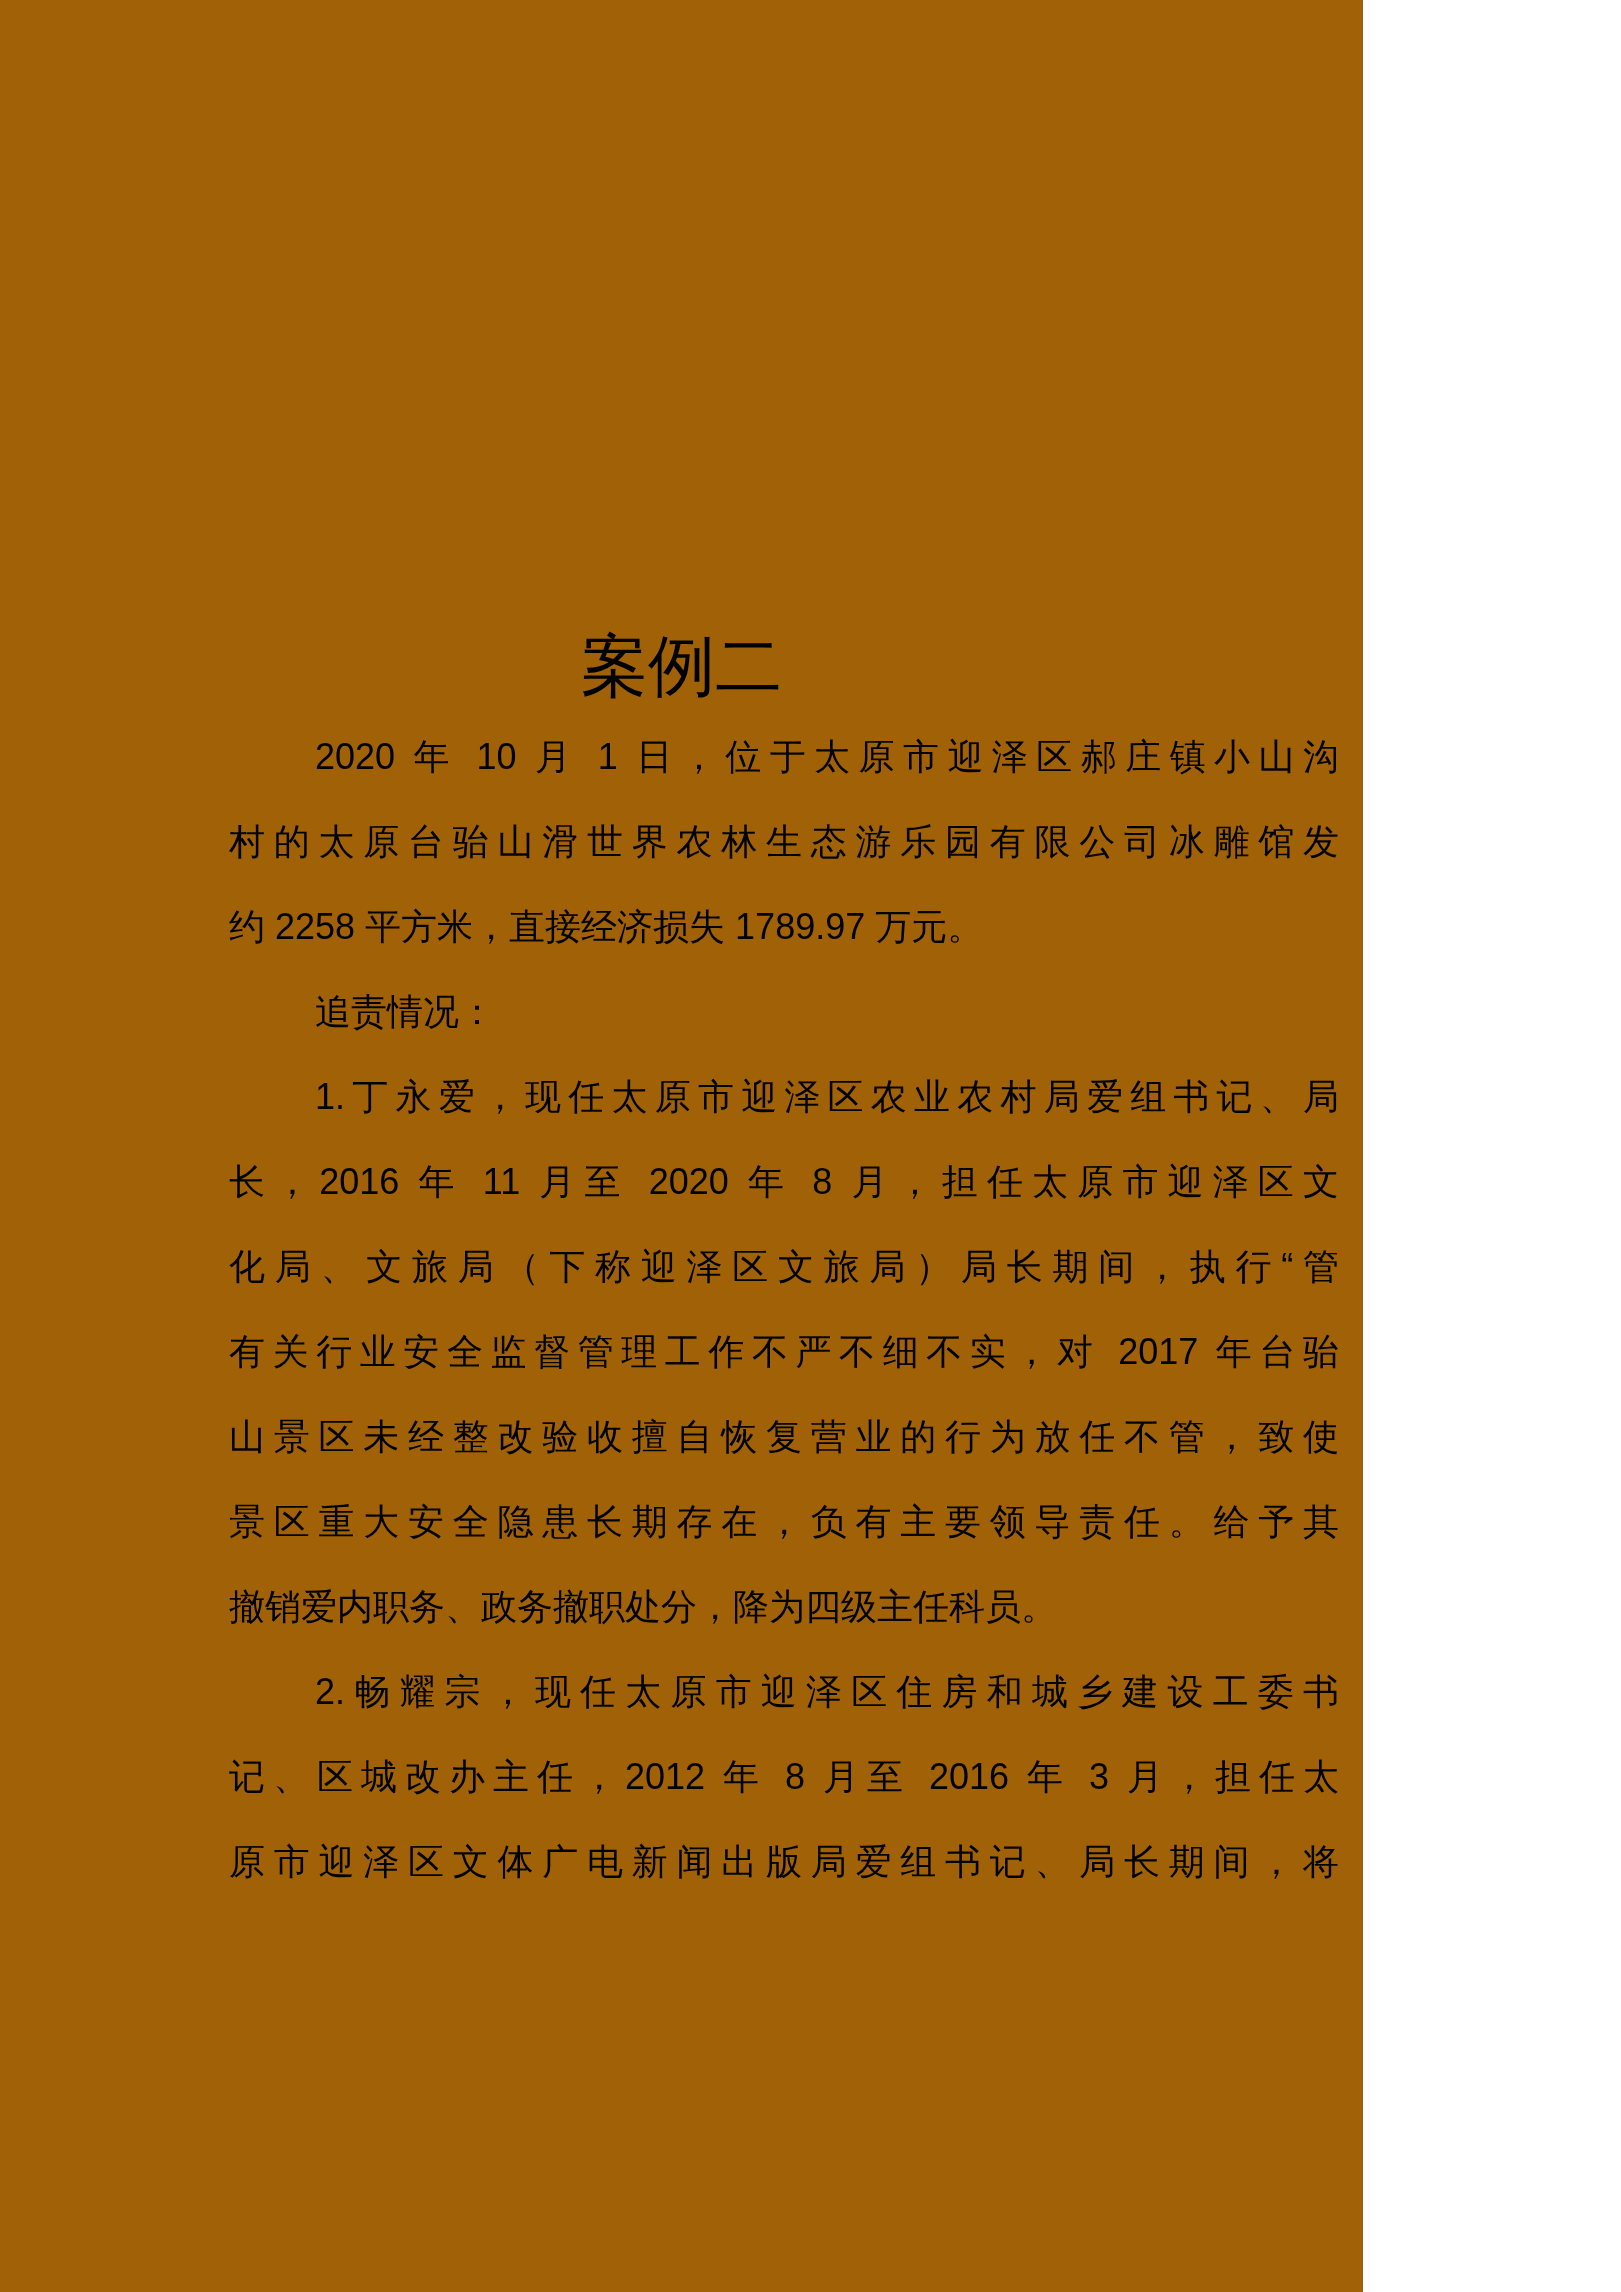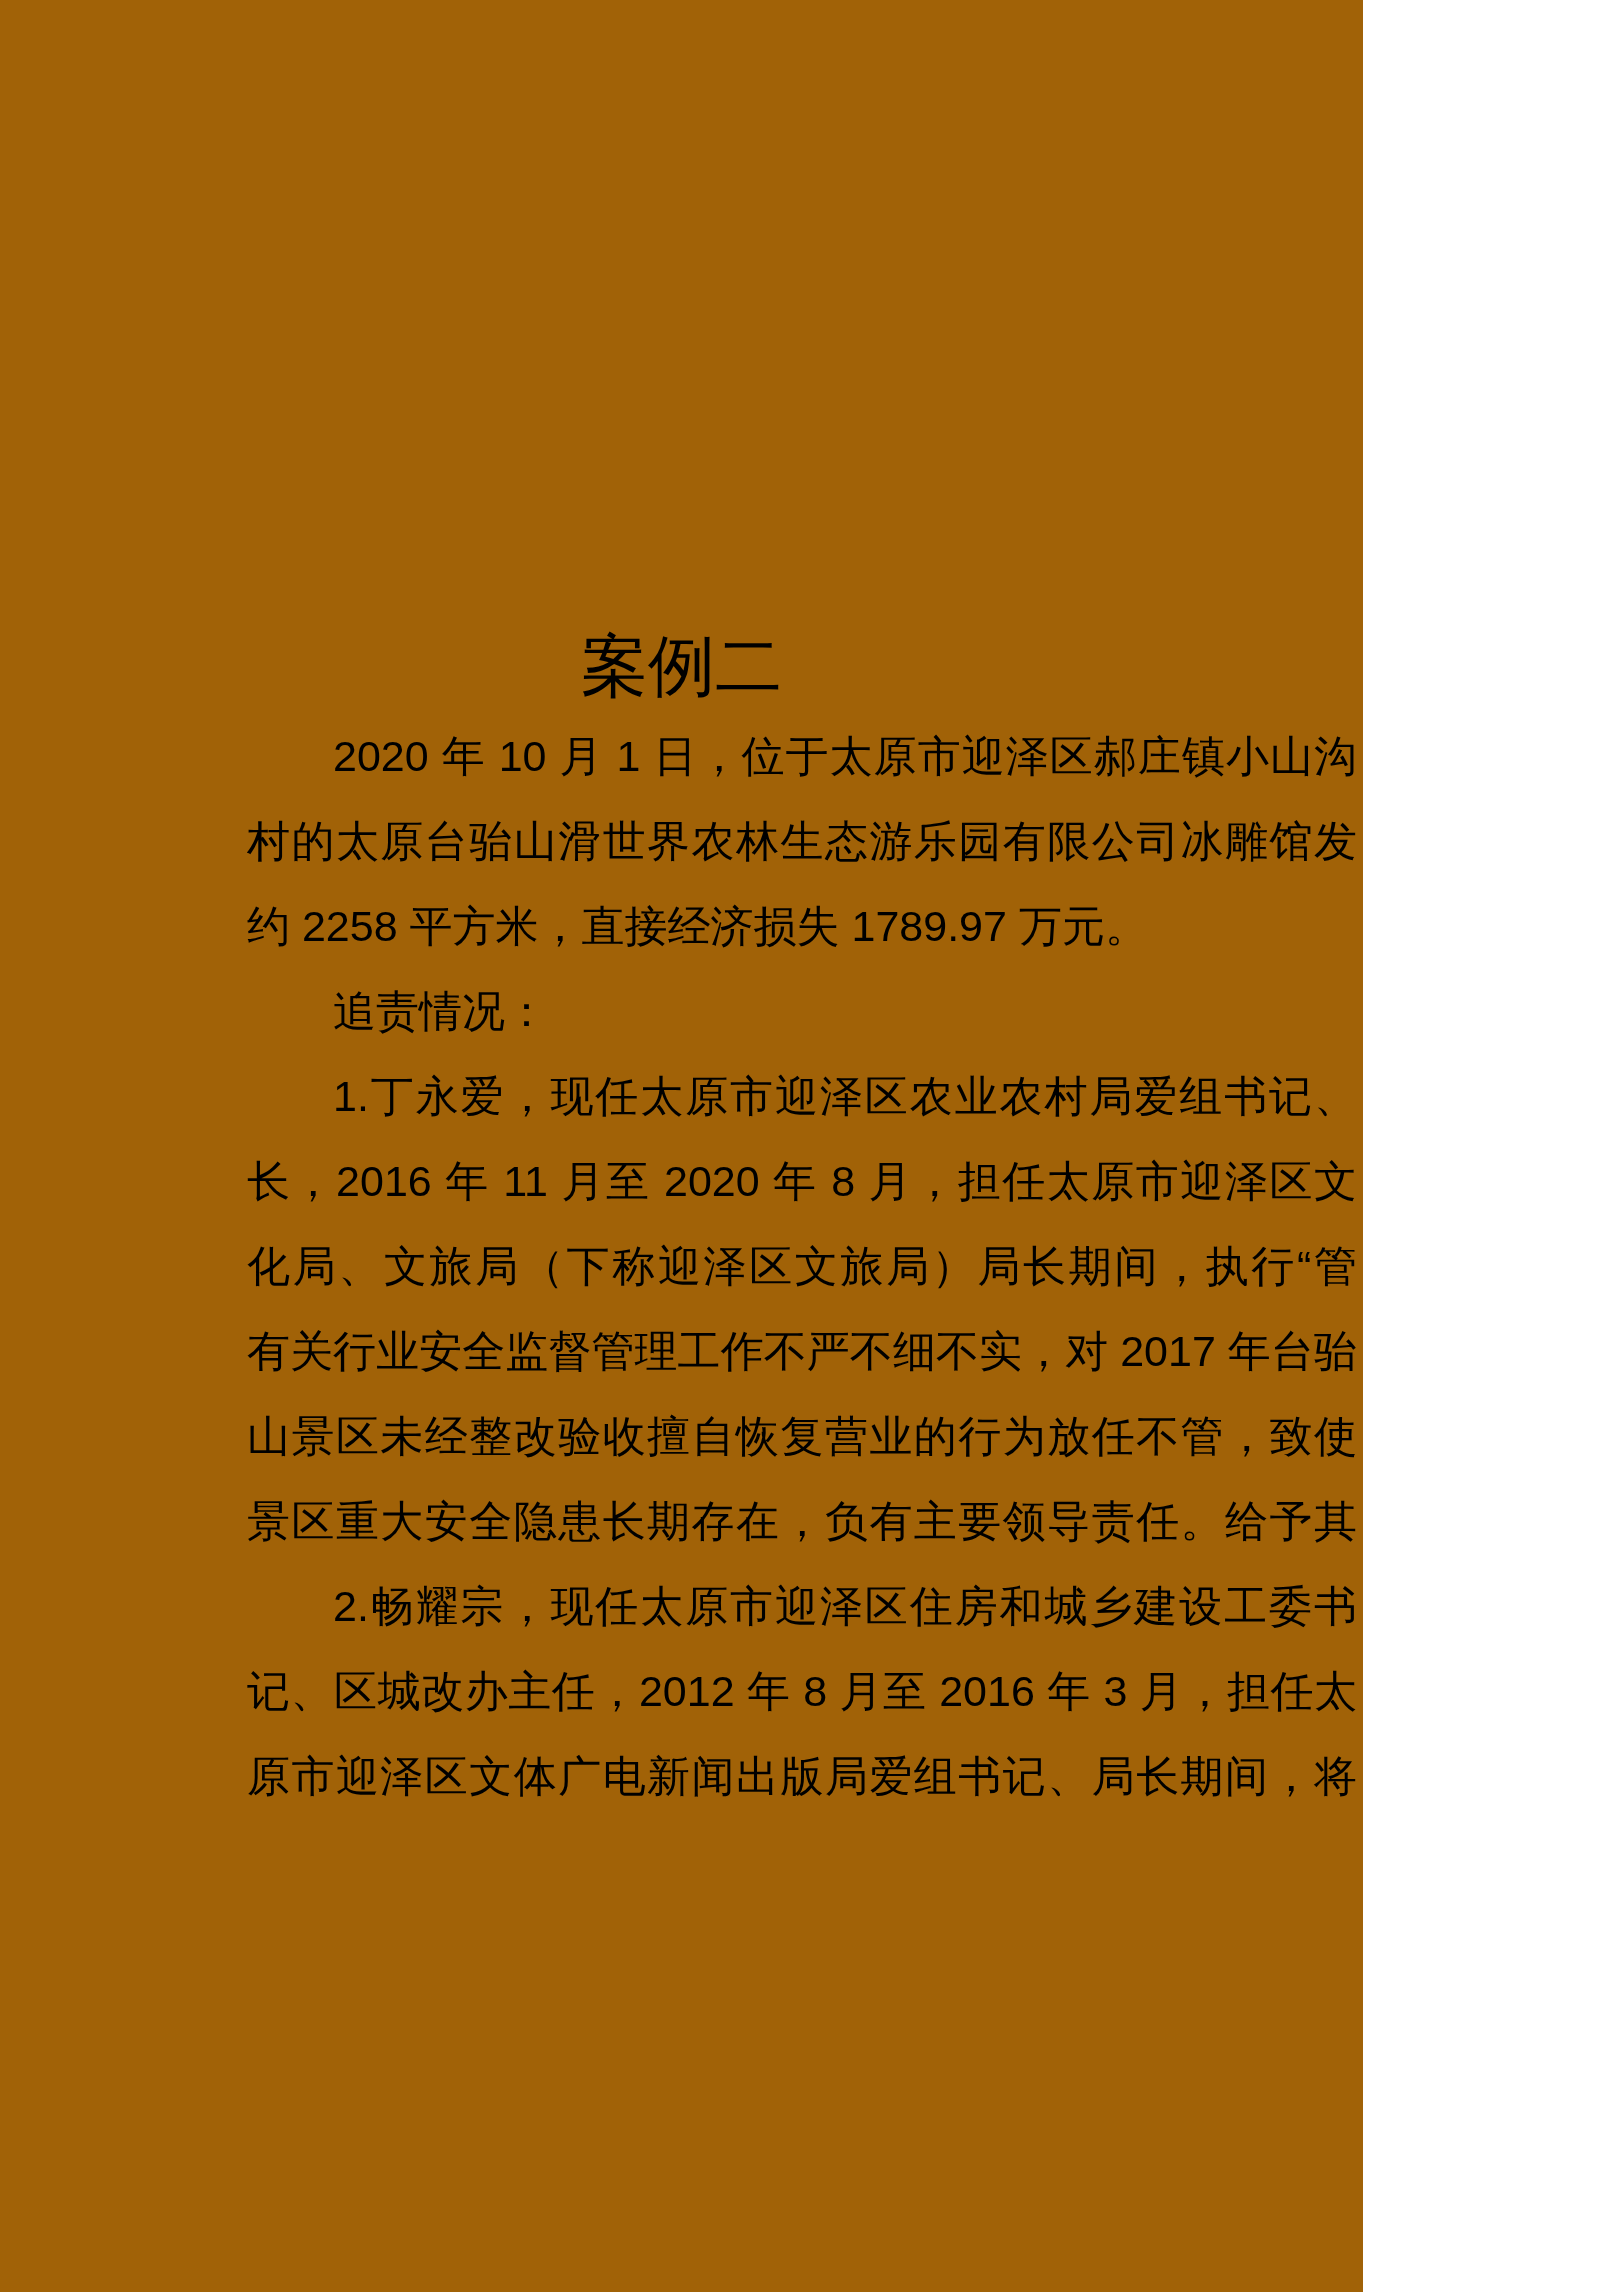--- a/index.html
+++ b/index.html
@@ -28,24 +28,24 @@
       height: 94px;
       line-height: 94px;
       text-align: center;
       font-size: 67px;
       font-weight: 400;
       color: #000000;
       white-space: nowrap;
     }
     .doc-body {
       position: absolute;
-      left: 247px;
+      left: 229px;
       top: 714px;
       width: 1110px;
-      font-size: 43px;
+      font-size: 36px;
       line-height: 85px;
       color: #000000;
     }
     .para {
       margin: 0;
       padding: 0;
     }
     .text-line {
       height: 85px;
       overflow: hidden;
@@ -75,20 +75,21 @@
       <div class="para">
         <div class="text-line first para-end">追责情况：</div>
       </div>
       <div class="para">
         <div class="text-line first">1.丁永爱，现任太原市迎泽区农业农村局爱组书记、局</div>
         <div class="text-line">长，2016 年 11 月至 2020 年 8 月，担任太原市迎泽区文</div>
         <div class="text-line">化局、文旅局（下称迎泽区文旅局）局长期间，执行“管</div>
         <div class="text-line">有关行业安全监督管理工作不严不细不实，对 2017 年台骀</div>
         <div class="text-line">山景区未经整改验收擅自恢复营业的行为放任不管，致使</div>
         <div class="text-line">景区重大安全隐患长期存在，负有主要领导责任。给予其</div>
+        <div class="text-line para-end">撤销爱内职务、政务撤职处分，降为四级主任科员。</div>
       </div>
       <div class="para">
         <div class="text-line first">2.畅耀宗，现任太原市迎泽区住房和城乡建设工委书</div>
         <div class="text-line">记、区城改办主任，2012 年 8 月至 2016 年 3 月，担任太</div>
         <div class="text-line">原市迎泽区文体广电新闻出版局爱组书记、局长期间，将</div>
       </div>
     </div>
 </div>
 
 

